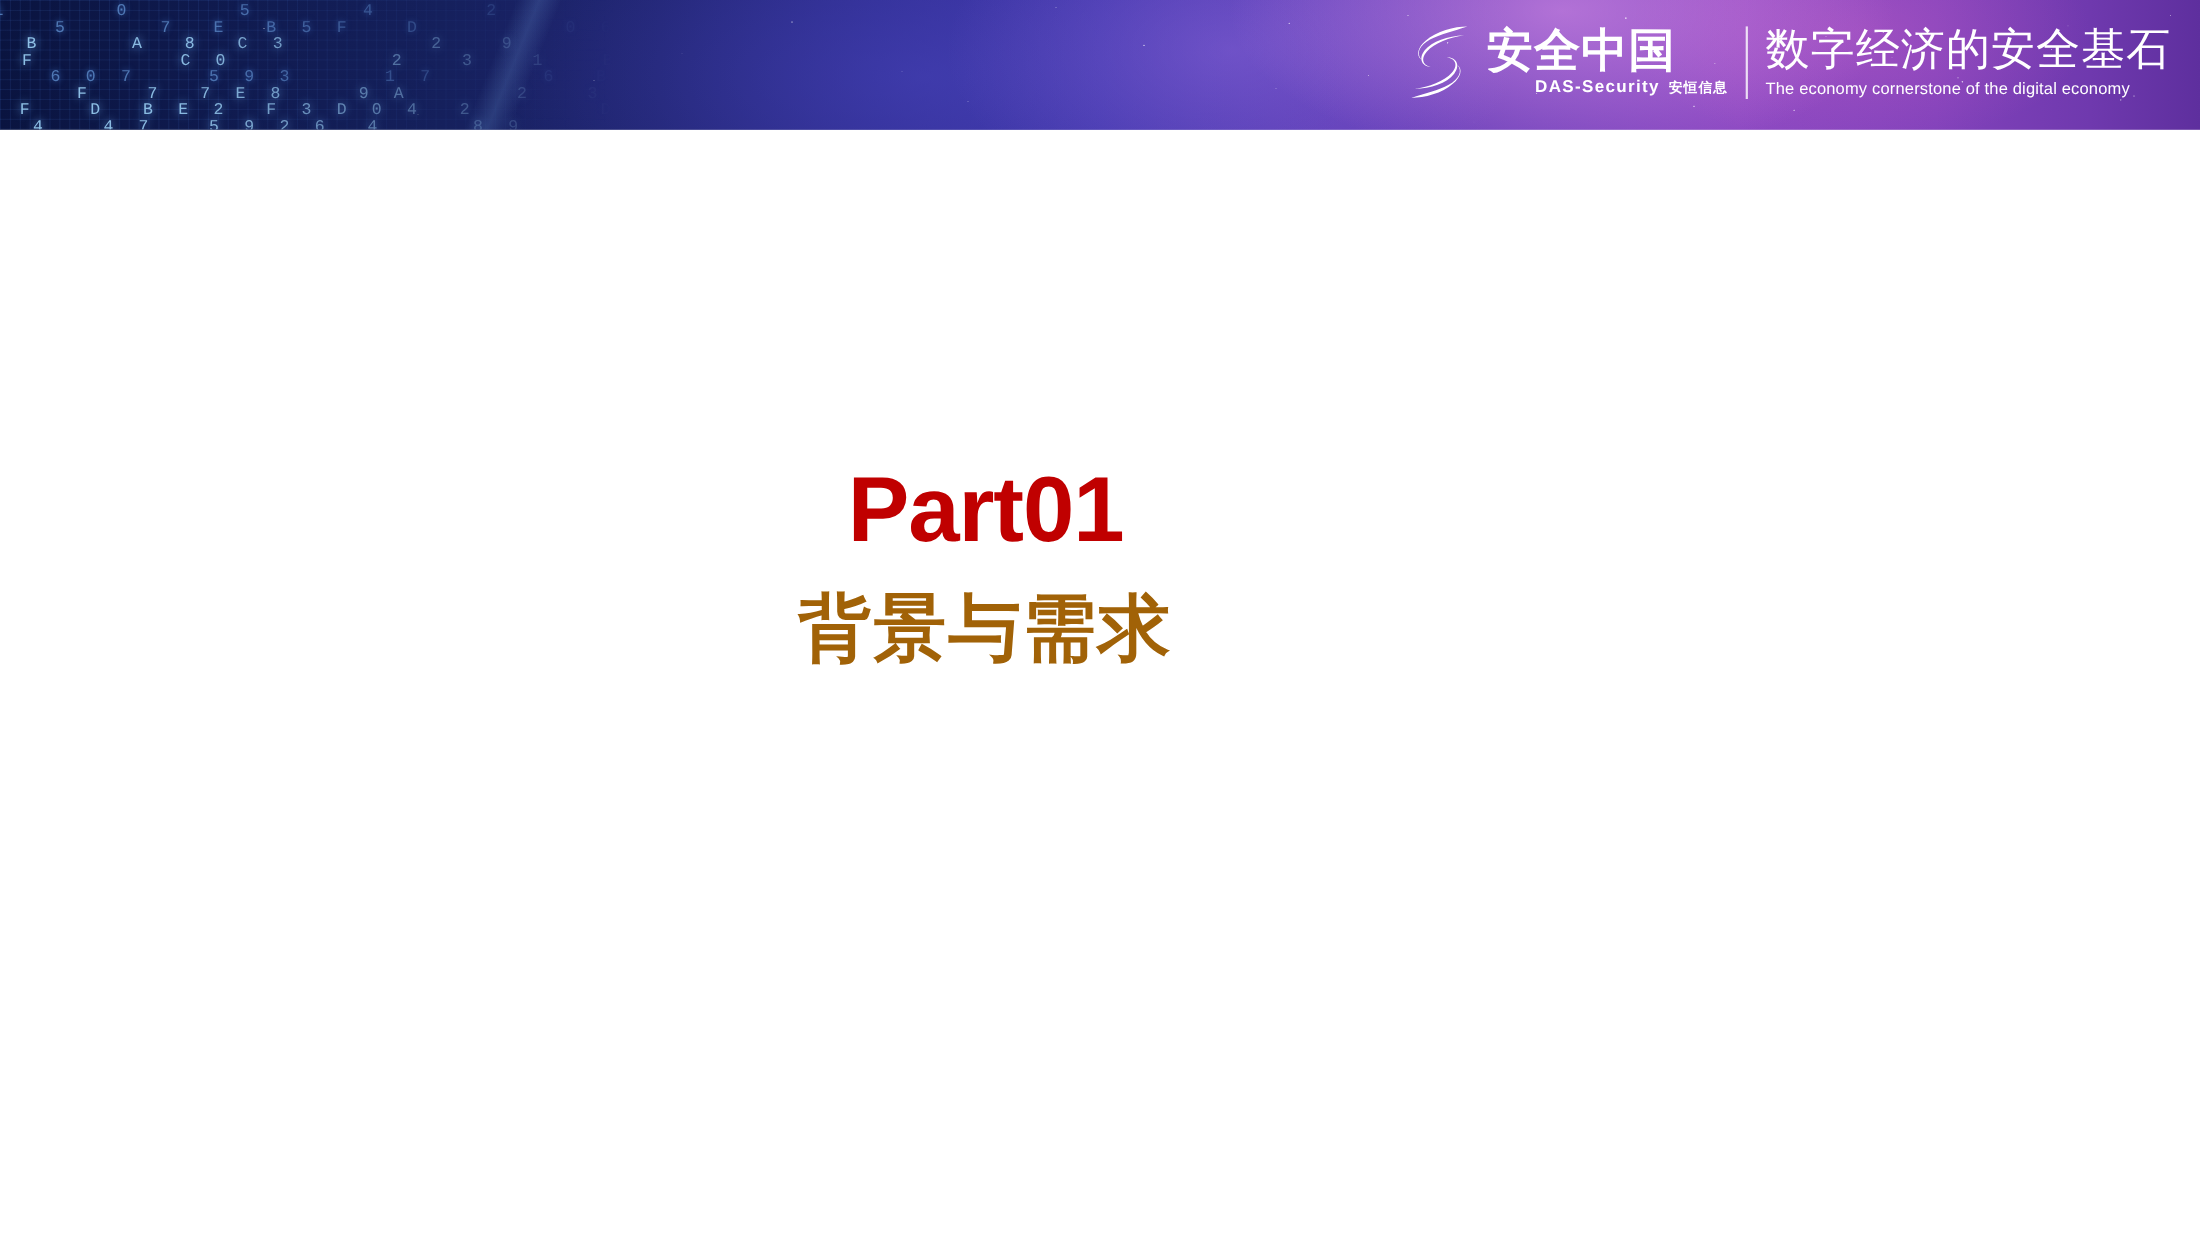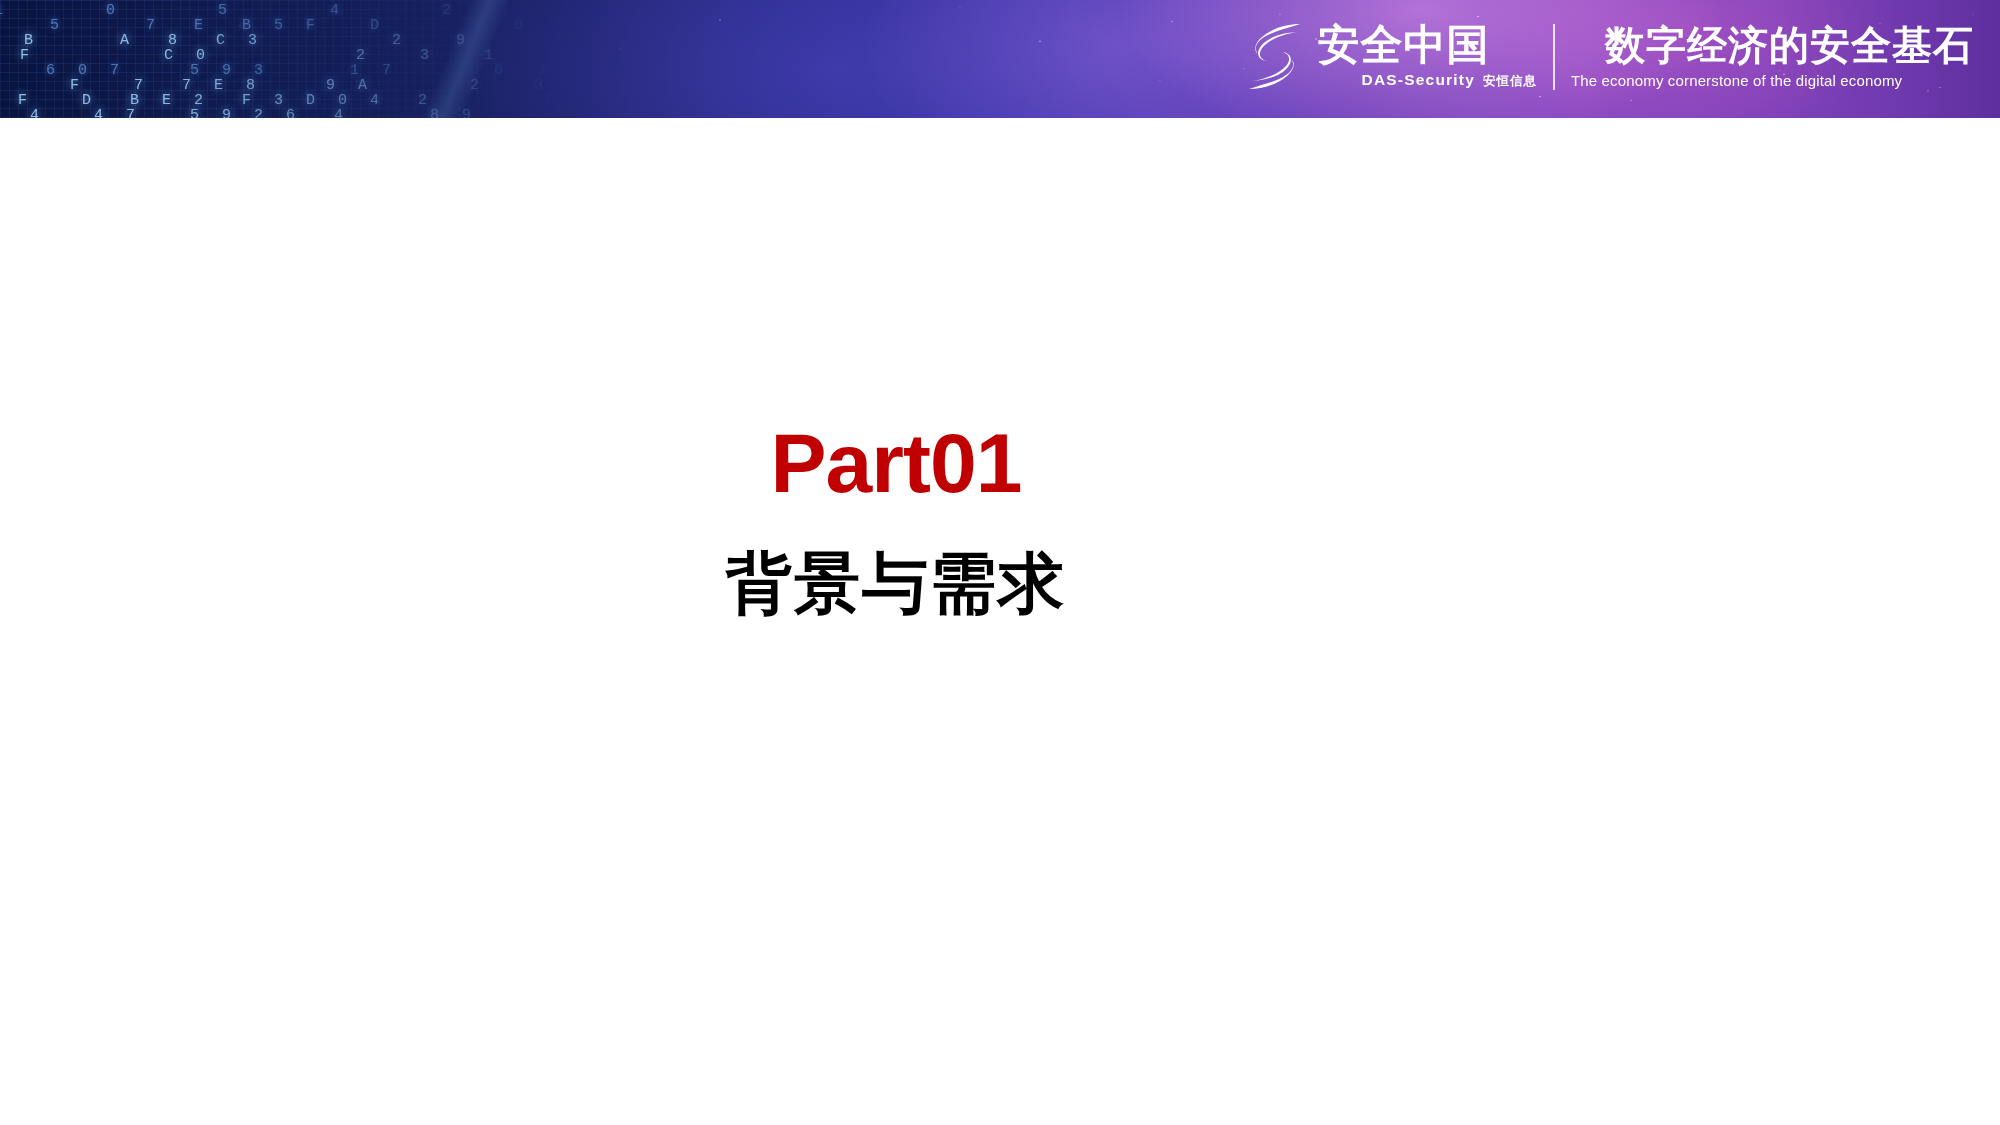--- a/index.html
+++ b/index.html
@@ -145,24 +145,23 @@
   .logo-sub-en { font-size:15.5px; font-weight:700; letter-spacing:1.2px;margin-left:44px; }
   .logo-sub-cn { font-size:12.5px; font-weight:700; letter-spacing:1px; }
 
   .logo-divider {
     width:2px; height:66px;
     background:rgba(255,255,255,.8);
     flex:0 0 auto;
   }
   .logo-right { display:flex; flex-direction:column; justify-content:center; }
   .logo-tag-cn {
-    font-size:40px; line-height:1.04; font-weight:700; color:#ffffff;
+    font-size:40px; line-height:1.04; font-weight:400; color:#ffffff;
     letter-spacing:1px;
     font-family:"Liberation Sans","DejaVu Sans",sans-serif;
-    margin-left:34px;
   }
   .logo-tag-en {
     margin-top:5px;
     font-size:15px; font-weight:400; color:#ffffff;
     letter-spacing:.15px;
   }
 
   
   .body-area {
     position:absolute;
@@ -178,24 +177,24 @@
   }
   .part-number {
     font-size:84px;
     font-weight:700;
     color:#c00000;
     line-height:1.05;
     letter-spacing:-1px;
     font-family:"Liberation Sans", sans-serif;
   }
   .part-subtitle {
-    margin-top:40px;
+    margin-top:28px;
     font-size:66px;
     font-weight:700;
-    color:#000000;
+    color:#a16207;
     line-height:1.12;
     letter-spacing:2px;
     font-family:"Liberation Sans","DejaVu Sans", sans-serif;
   }
 </style>
 </head>
 <body>
 
 <div class="slide">
 

